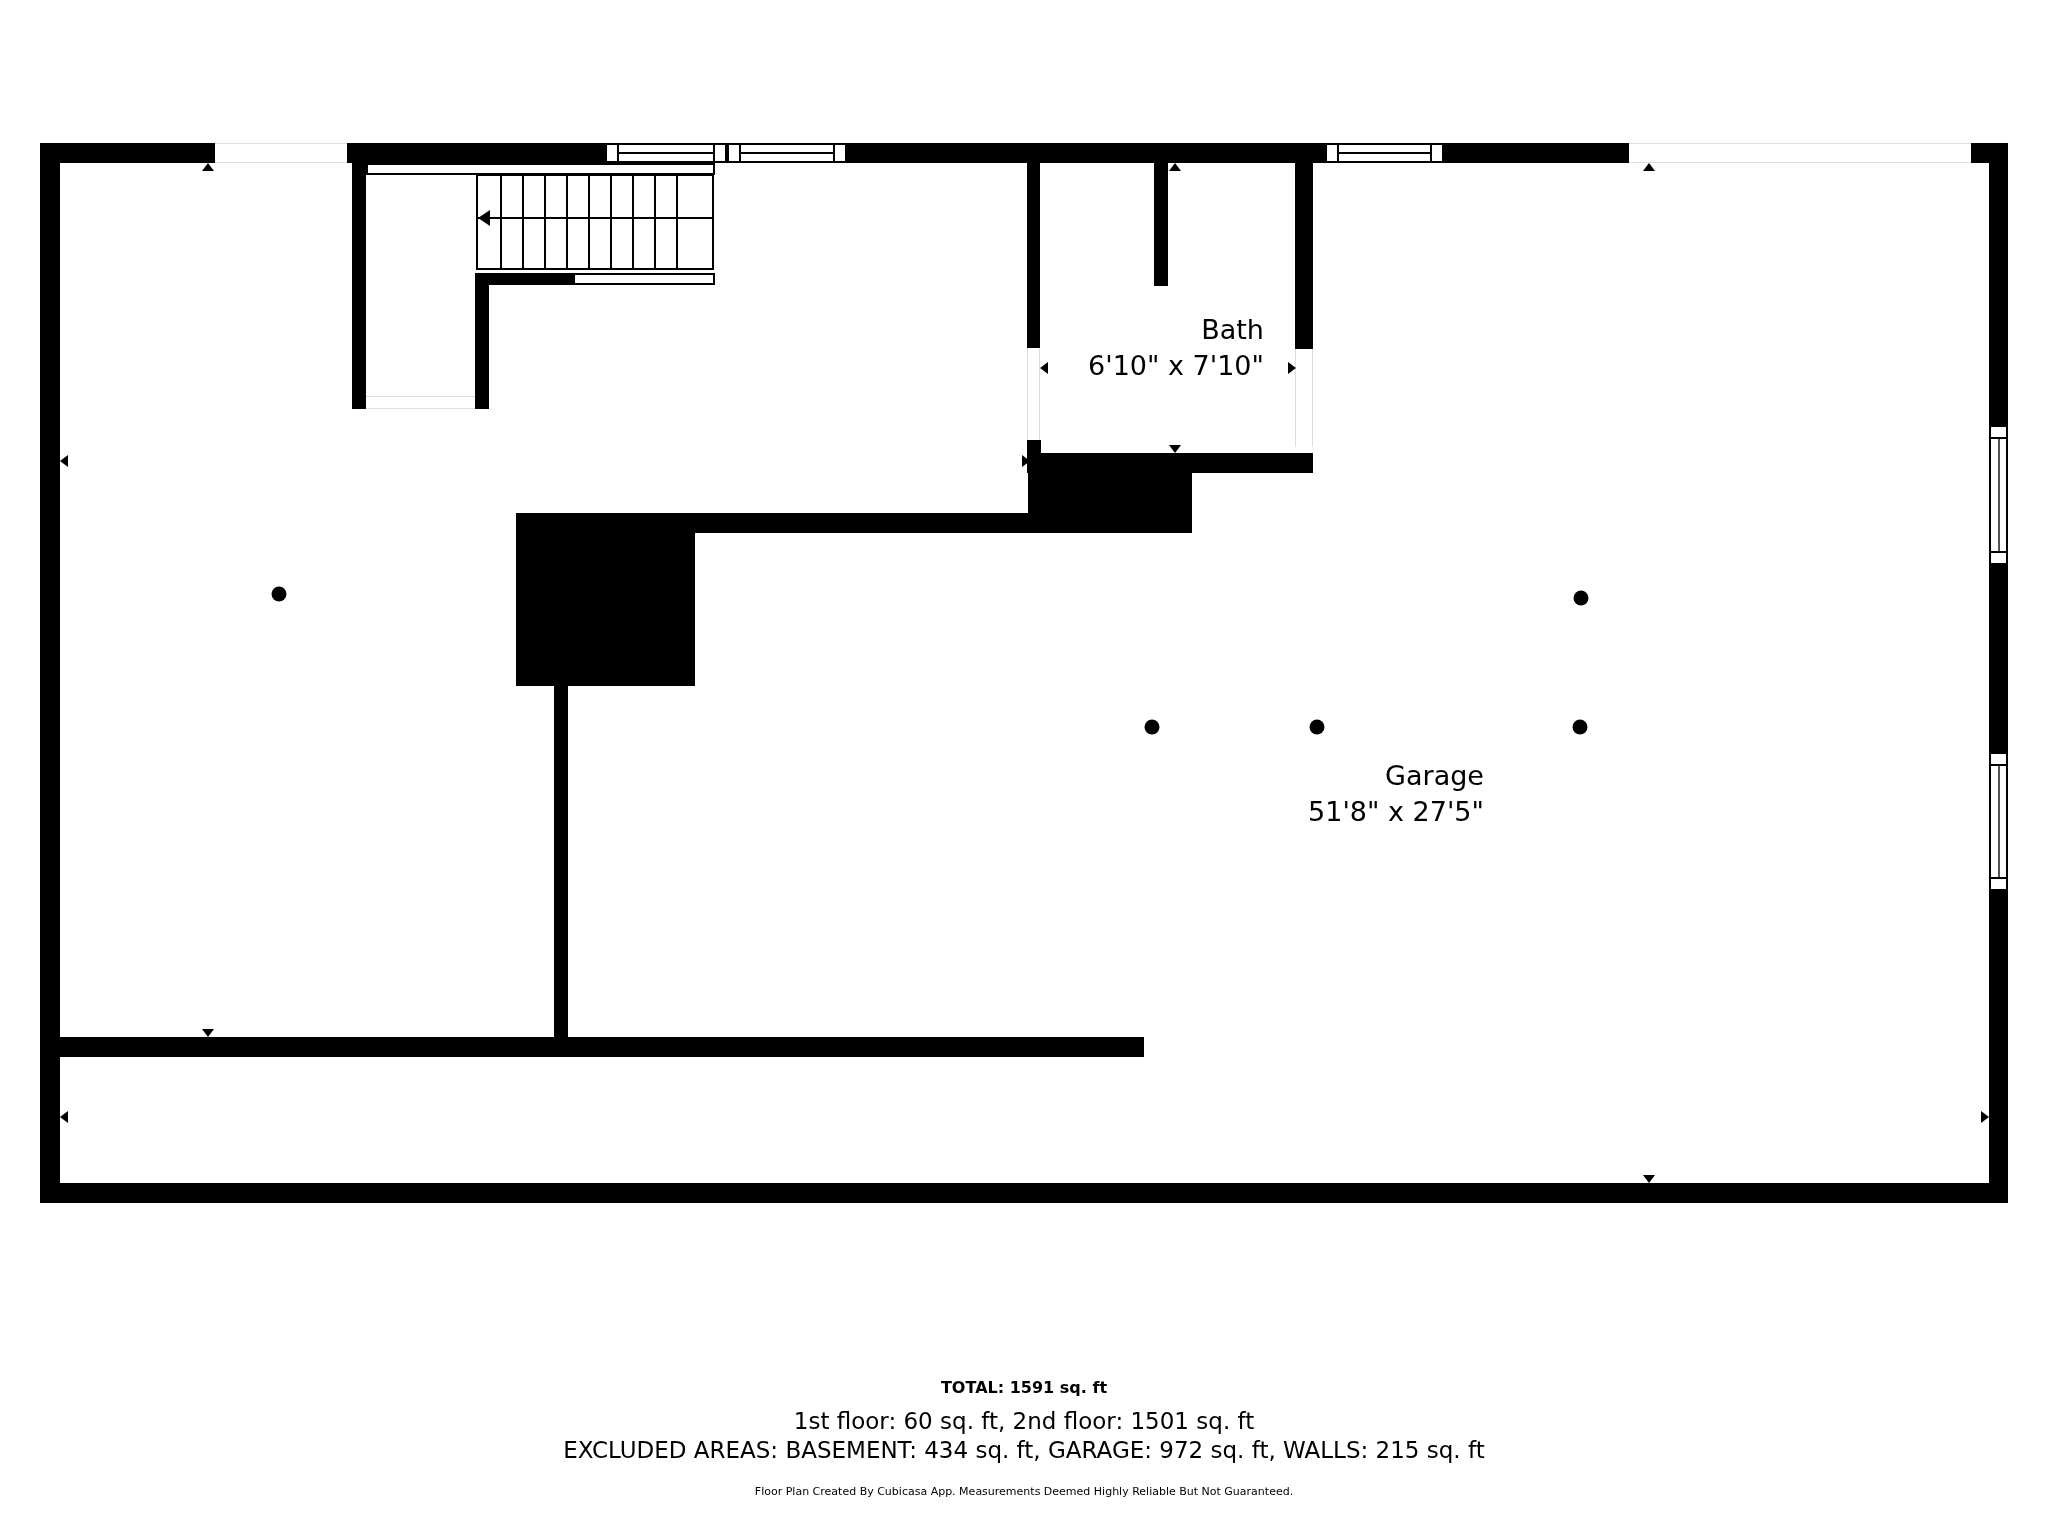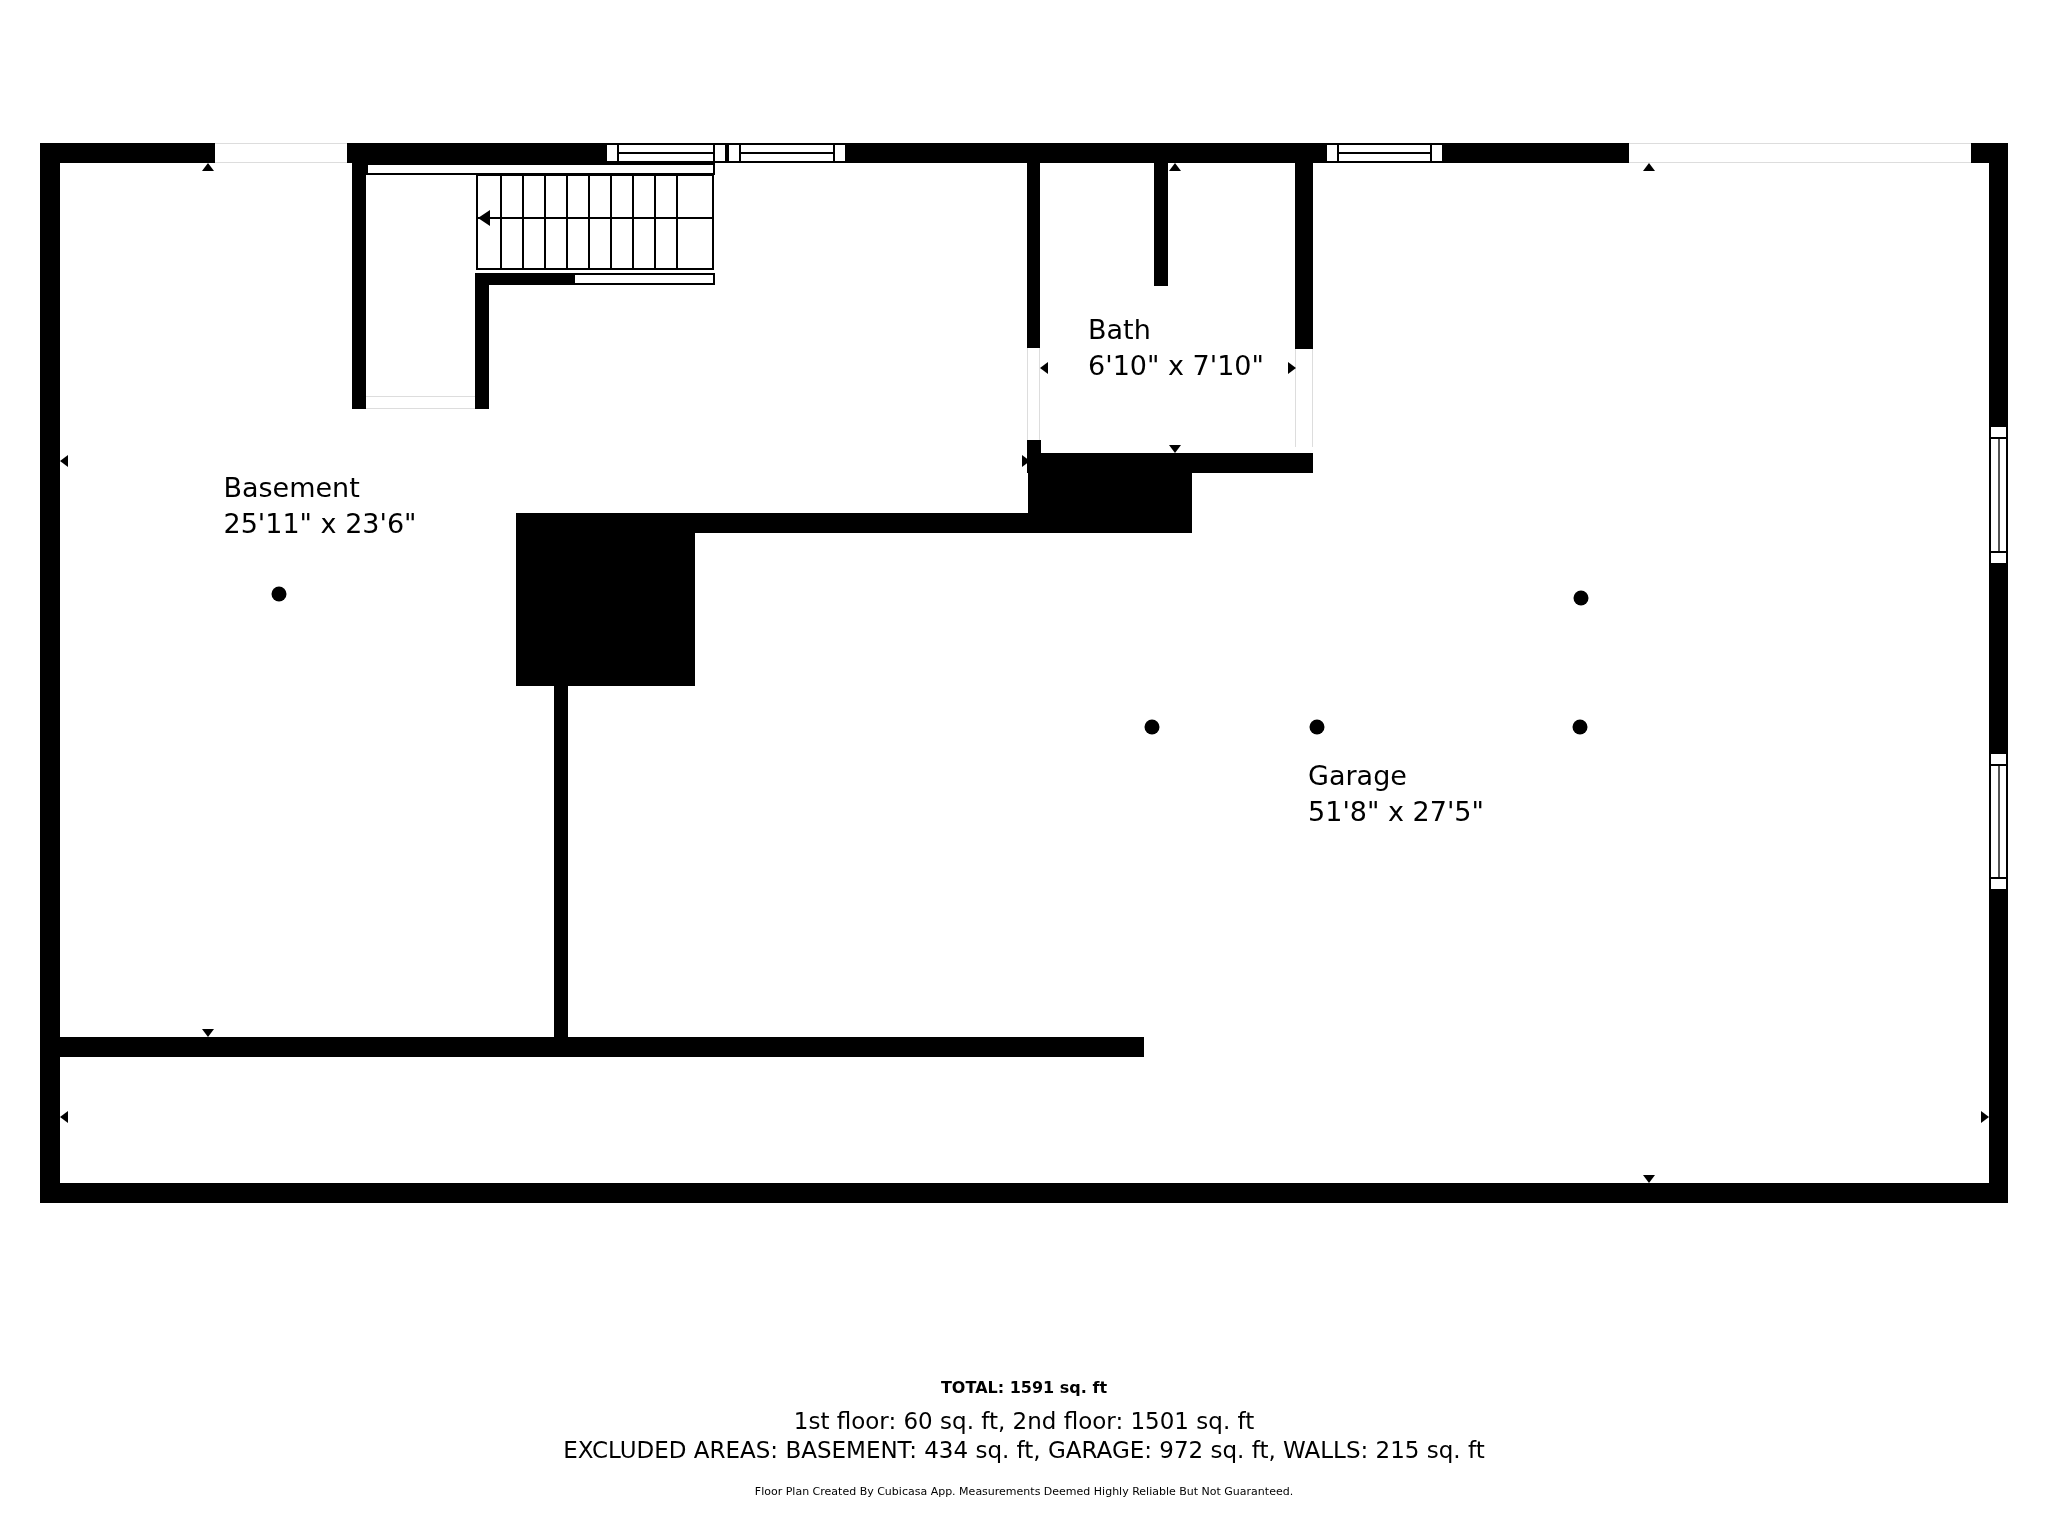--- a/index.html
+++ b/index.html
@@ -6,21 +6,21 @@
   body { width:2048px; height:1536px; position:relative; overflow:hidden; font-family:"DejaVu Sans", sans-serif; color:#000; }
   .abs { position:absolute; }
   .wall { position:absolute; background:#000; }
   .opening { position:absolute; background:#fff; border-top:1px solid #ddd; border-bottom:1px solid #ddd; box-sizing:border-box; }
   .win-h { position:absolute; background:#fff; border:2px solid #000; box-sizing:border-box; }
   .win-h::before { content:""; position:absolute; left:10px; right:10px; top:50%; height:2px; margin-top:-1px; background:#000; }
   .win-h::after { content:""; position:absolute; left:10px; right:10px; top:0; bottom:0; border-left:2px solid #000; border-right:2px solid #000; }
   .win-v { position:absolute; background:#fff; border:2px solid #000; box-sizing:border-box; }
   .win-v::before { content:""; position:absolute; top:10px; bottom:10px; left:50%; width:2px; margin-left:-1px; background:#555; }
   .win-v::after { content:""; position:absolute; top:10px; bottom:10px; left:0; right:0; border-top:2px solid #000; border-bottom:2px solid #000; }
-  .room-label { position:absolute; text-align:left; font-size:27px; line-height:36px; transform:translateX(-50%); white-space:nowrap; }
+  .room-label { position:absolute; text-align:right; font-size:27px; line-height:36px; transform:translateX(-50%); white-space:nowrap; }
   .dot { position:absolute; width:15px; height:15px; background:#000; border-radius:50%; transform:translate(-50%,-50%); }
   .tri { position:absolute; width:0; height:0; }
   .tri-up { border-left:6px solid transparent; border-right:6px solid transparent; border-bottom:8px solid #000; transform:translateX(-50%); }
   .tri-down { border-left:6px solid transparent; border-right:6px solid transparent; border-top:8px solid #000; transform:translateX(-50%); }
   .tri-left { border-top:6px solid transparent; border-bottom:6px solid transparent; border-right:8px solid #000; transform:translateY(-50%); }
   .tri-right { border-top:6px solid transparent; border-bottom:6px solid transparent; border-left:8px solid #000; transform:translateY(-50%); }
   .stairs { position:absolute; left:476px; top:174px; width:238px; height:96px; border:2px solid #000; box-sizing:border-box; background:#fff; }
   .stair-tread { position:absolute; top:0; bottom:0; width:2px; background:#000; }
   .stair-mid { position:absolute; left:0; right:0; top:41px; height:2px; background:#000; }
   .footer { position:absolute; left:0; width:2048px; text-align:center; }
@@ -102,24 +102,20 @@
   <div class="tri tri-left" style="left:60px;top:1117px;"></div>
   <div class="tri tri-right" style="left:1981px;top:1117px;"></div>
   <div class="tri tri-down" style="left:1649px;top:1175px;"></div>
 
   <div class="dot" style="left:279px;top:594px;"></div>
   <div class="dot" style="left:1152px;top:727px;"></div>
   <div class="dot" style="left:1317px;top:727px;"></div>
   <div class="dot" style="left:1580px;top:727px;"></div>
   <div class="dot" style="left:1581px;top:598px;"></div>
 
-  <div class="room-label" style="left:320px;top:470px;">
-    <div>Basement</div>
-    <div>25'11" x 23'6"</div>
-  </div>
   <div class="room-label" style="left:1176px;top:312px;">
     <div>Bath</div>
     <div>6'10" x 7'10"</div>
   </div>
   <div class="room-label" style="left:1396px;top:758px;">
     <div>Garage</div>
     <div>51'8" x 27'5"</div>
   </div>
 </div>
 

